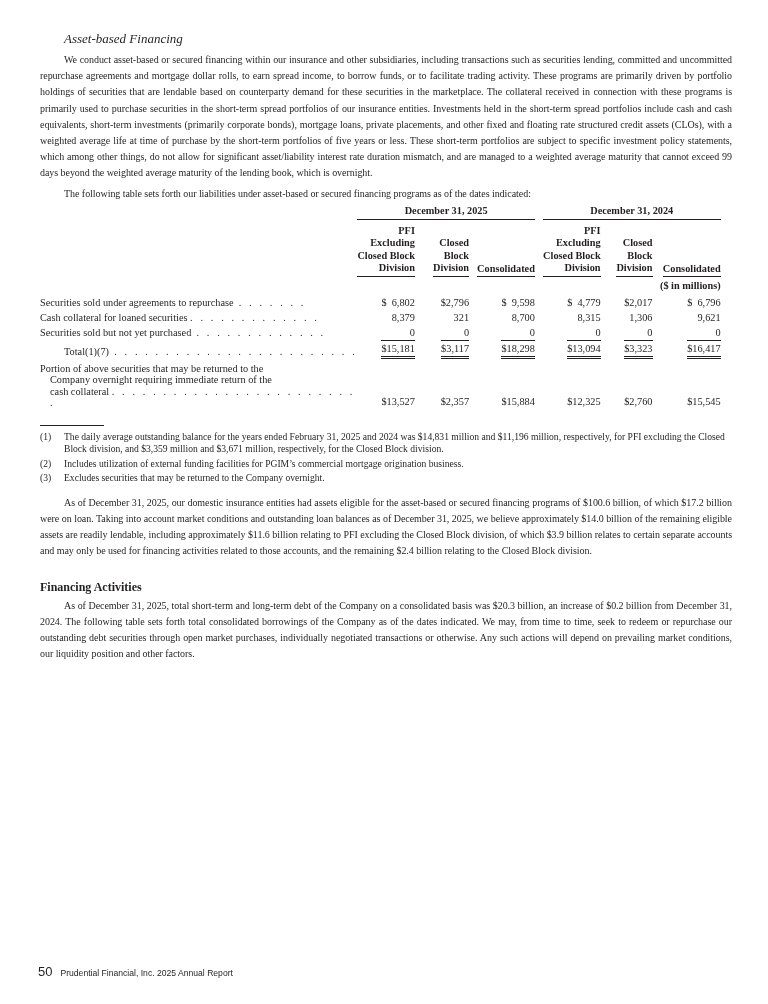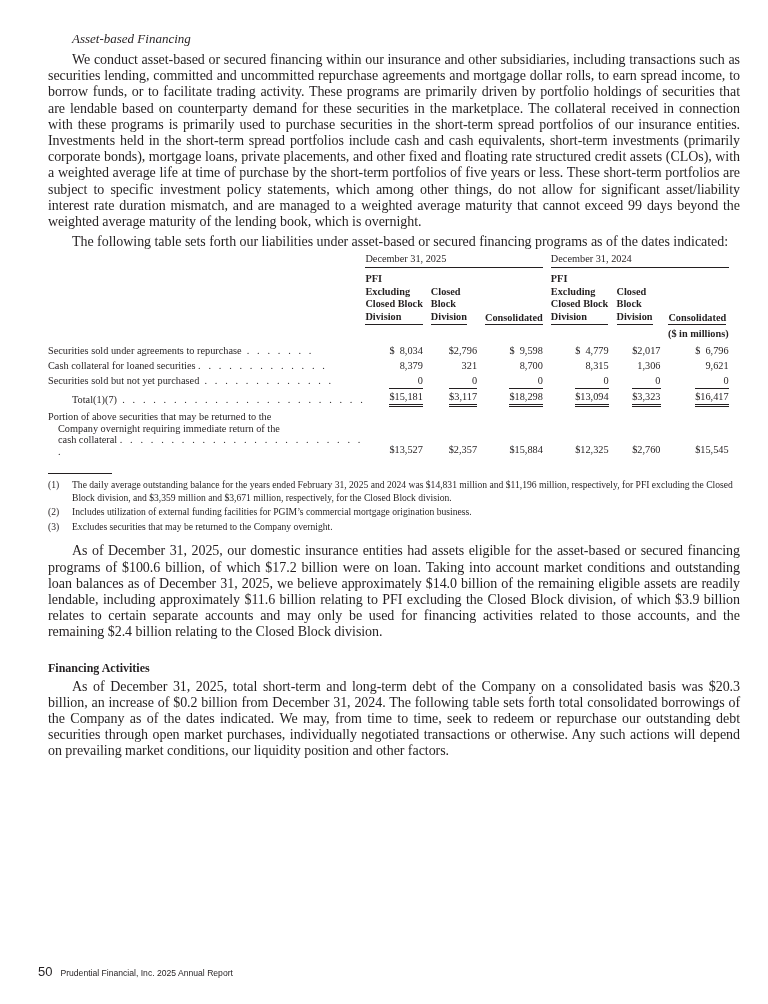--- a/index.html
+++ b/index.html
@@ -1,32 +1,32 @@
 <!DOCTYPE html>
 <html><head>
 <meta charset="utf-8">
 <style>
   html, body { margin: 0; padding: 0; background: #ffffff; }
   body {
     width: 768px; height: 1004px; position: relative; overflow: hidden;
     font-family: "Liberation Serif", "DejaVu Serif", serif;
     color: #231f20;
   }
-  .page { position: absolute; left: 48px; top: 30px; width: 692px; }
+  .page { position: absolute; left: 40px; top: 30px; width: 692px; }
   .h-italic { font-style: italic; font-size: 13px; margin: 0 0 4px 0; padding-left: 24px; line-height: 18px; }
   p.para {
-    margin: 0; font-size: 14px; line-height: 16.2px; text-align: justify;
+    margin: 0; font-size: 10px; line-height: 16.2px; text-align: justify;
     text-indent: 24px; letter-spacing: -0.05px;
   }
   .gap-sm { height: 4px; }
   table.fin { border-collapse: collapse; width: 692px; font-size: 10.3px; margin-top: 3px; }
   table.fin td { padding: 0; vertical-align: bottom; }
-  .yr { font-weight: normal; text-align: left; font-size: 10.3px; padding-bottom: 2px !important; }
+  .yr { font-weight: bold; text-align: center; font-size: 10.3px; padding-bottom: 2px !important; }
   .yr span { display: block; border-bottom: 1.4px solid #231f20; padding-bottom: 3px; }
-  .colh { font-weight: bold; text-align: left; line-height: 11.5px; padding-top: 3px !important; }
+  .colh { font-weight: bold; text-align: right; line-height: 11.5px; padding-top: 3px !important; }
   .colh span { display: inline-block; border-bottom: 1.4px solid #231f20; padding-bottom: 1px; }
   .units { font-weight: bold; text-align: right; padding: 3px 0 4px 0 !important; }
   .lbl { white-space: nowrap; overflow: hidden; line-height: 15px; }
   .lbl .dots { letter-spacing: 2.6px; }
   .num { text-align: right; white-space: nowrap; line-height: 15px; }
   .tot span { display: inline-block; border-top: 1px solid #231f20; border-bottom: 3px double #231f20; }
   .indent { padding-left: 24px !important; }
   .portion { line-height: 11.5px; white-space: normal; padding-top: 4px !important; }
   .portion .sub { padding-left: 10px; display: block; }
   .footrule { width: 64px; border-top: 1px solid #231f20; margin: 16px 0 5px 0; }
@@ -91,21 +91,21 @@
       <td></td>
     </tr>
     <tr>
       <td></td>
       <td colspan="11" class="units">($ in millions)</td>
       <td></td>
     </tr>
 
     <tr>
       <td class="lbl"><span>Securities sold under agreements to repurchase</span> &nbsp;<span class="dots">. . . . . . .</span></td>
-      <td class="num" style="white-space:pre">$  8,034</td>
+      <td class="num" style="white-space:pre">$  6,802</td>
           <td></td>
       <td class="num">$2,796</td>
           <td></td>
       <td class="num" style="white-space:pre">$  9,598</td>
           <td></td>
       <td class="num" style="white-space:pre">$  4,779</td>
           <td></td>
       <td class="num">$2,017</td>
           <td></td>
       <td class="num" style="white-space:pre">$  6,796</td>

